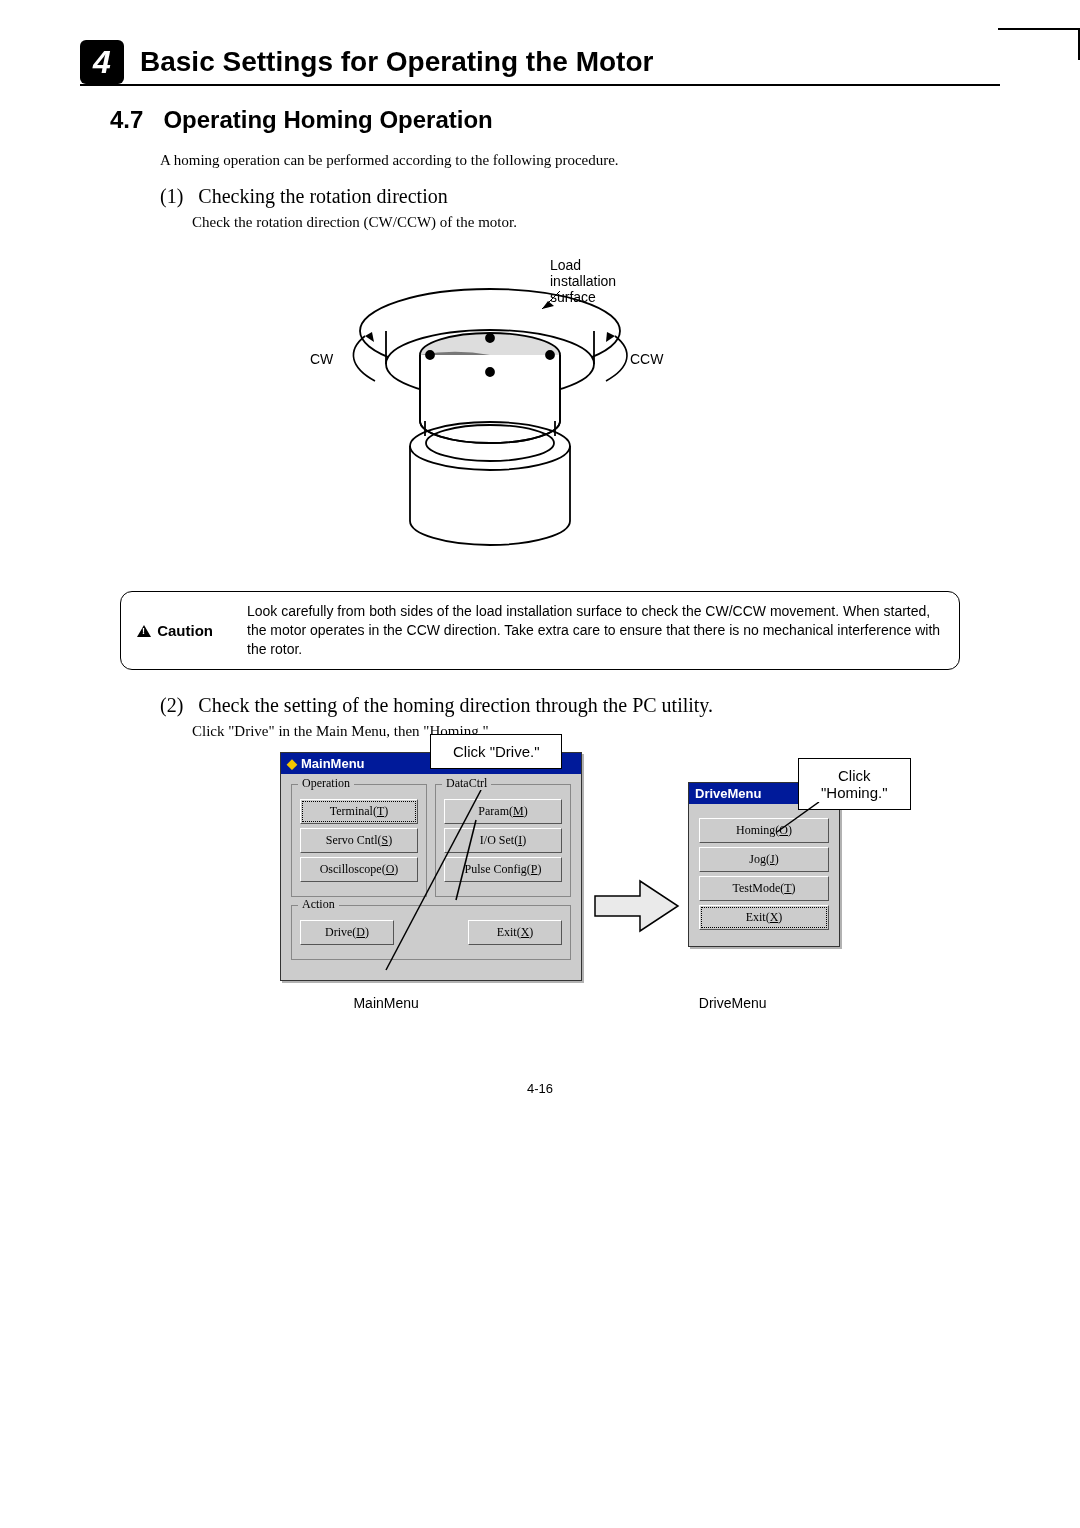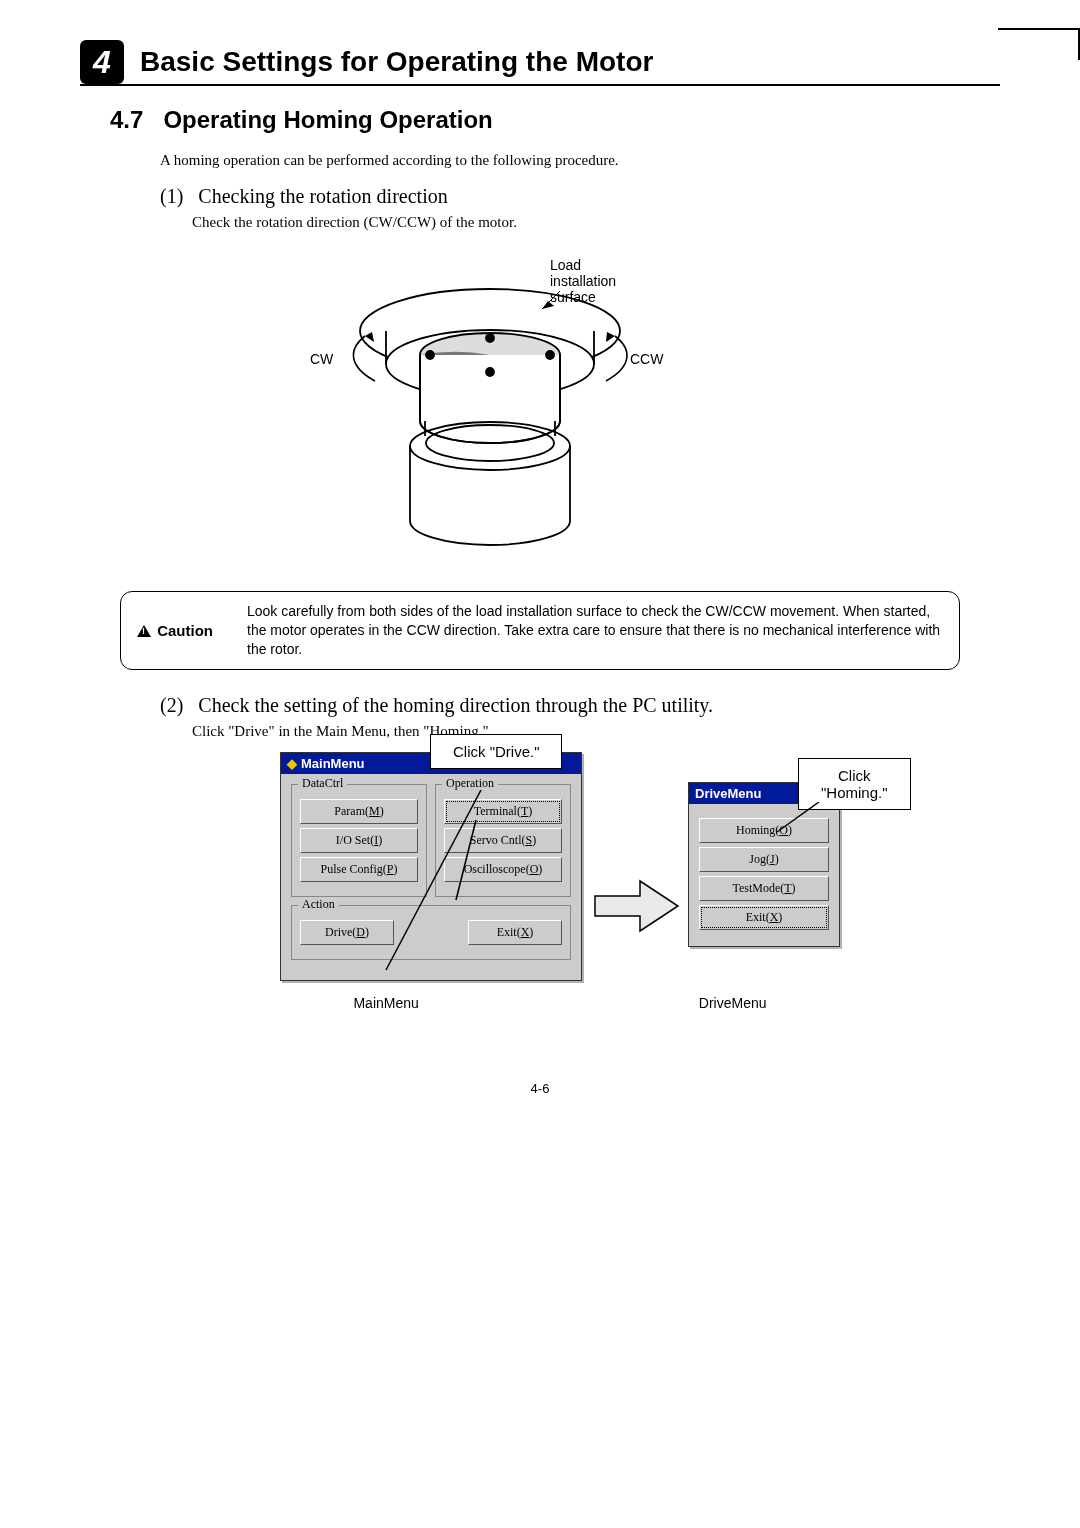--- a/index.html
+++ b/index.html
@@ -340,30 +340,30 @@
     <div style="position:relative">
       <div class="callout-box" style="top:-18px;left:150px;">Click "Drive."</div>
       <div class="win-panel" style="width:300px;">
         <div class="win-title">
           <span class="win-diamond">◆</span>
           <span>MainMenu</span>
         </div>
         <div class="main-panel-body">
           <div class="row-two">
             <div class="grp" style="flex:1">
+              <div class="grp-title">Operation</div>
+              <div class="btn btn-dotted">Terminal(<span class="underline-key">T</span>)</div>
+              <div class="btn">Servo Cntl(<span class="underline-key">S</span>)</div>
+              <div class="btn">Oscilloscope(<span class="underline-key">O</span>)</div>
+            </div>
+            <div class="grp" style="flex:1">
               <div class="grp-title">DataCtrl</div>
               <div class="btn">Param(<span class="underline-key">M</span>)</div>
               <div class="btn">I/O Set(<span class="underline-key">I</span>)</div>
               <div class="btn">Pulse Config(<span class="underline-key">P</span>)</div>
-            </div>
-            <div class="grp" style="flex:1">
-              <div class="grp-title">Operation</div>
-              <div class="btn btn-dotted">Terminal(<span class="underline-key">T</span>)</div>
-              <div class="btn">Servo Cntl(<span class="underline-key">S</span>)</div>
-              <div class="btn">Oscilloscope(<span class="underline-key">O</span>)</div>
             </div>
           </div>
           <div class="grp" style="display:flex;gap:8px;align-items:center;">
             <div class="grp-title">Action</div>
             <div class="btn" style="min-width:80px">Drive(<span class="underline-key">D</span>)</div>
             <div style="flex:1"></div>
             <div class="btn" style="min-width:80px">Exit(<span class="underline-key">X</span>)</div>
           </div>
 
           <svg style="position:absolute;left:60px;top:16px;pointer-events:none" width="180" height="210">
@@ -395,14 +395,14 @@
         </div>
       </div>
     </div>
   </div>
 
   <div class="labels-below">
     <span>MainMenu</span>
     <span>DriveMenu</span>
   </div>
 
-  <div class="pagenum">4-6</div>
+  <div class="pagenum">4-16</div>
 </div>
 
 </body></html>

